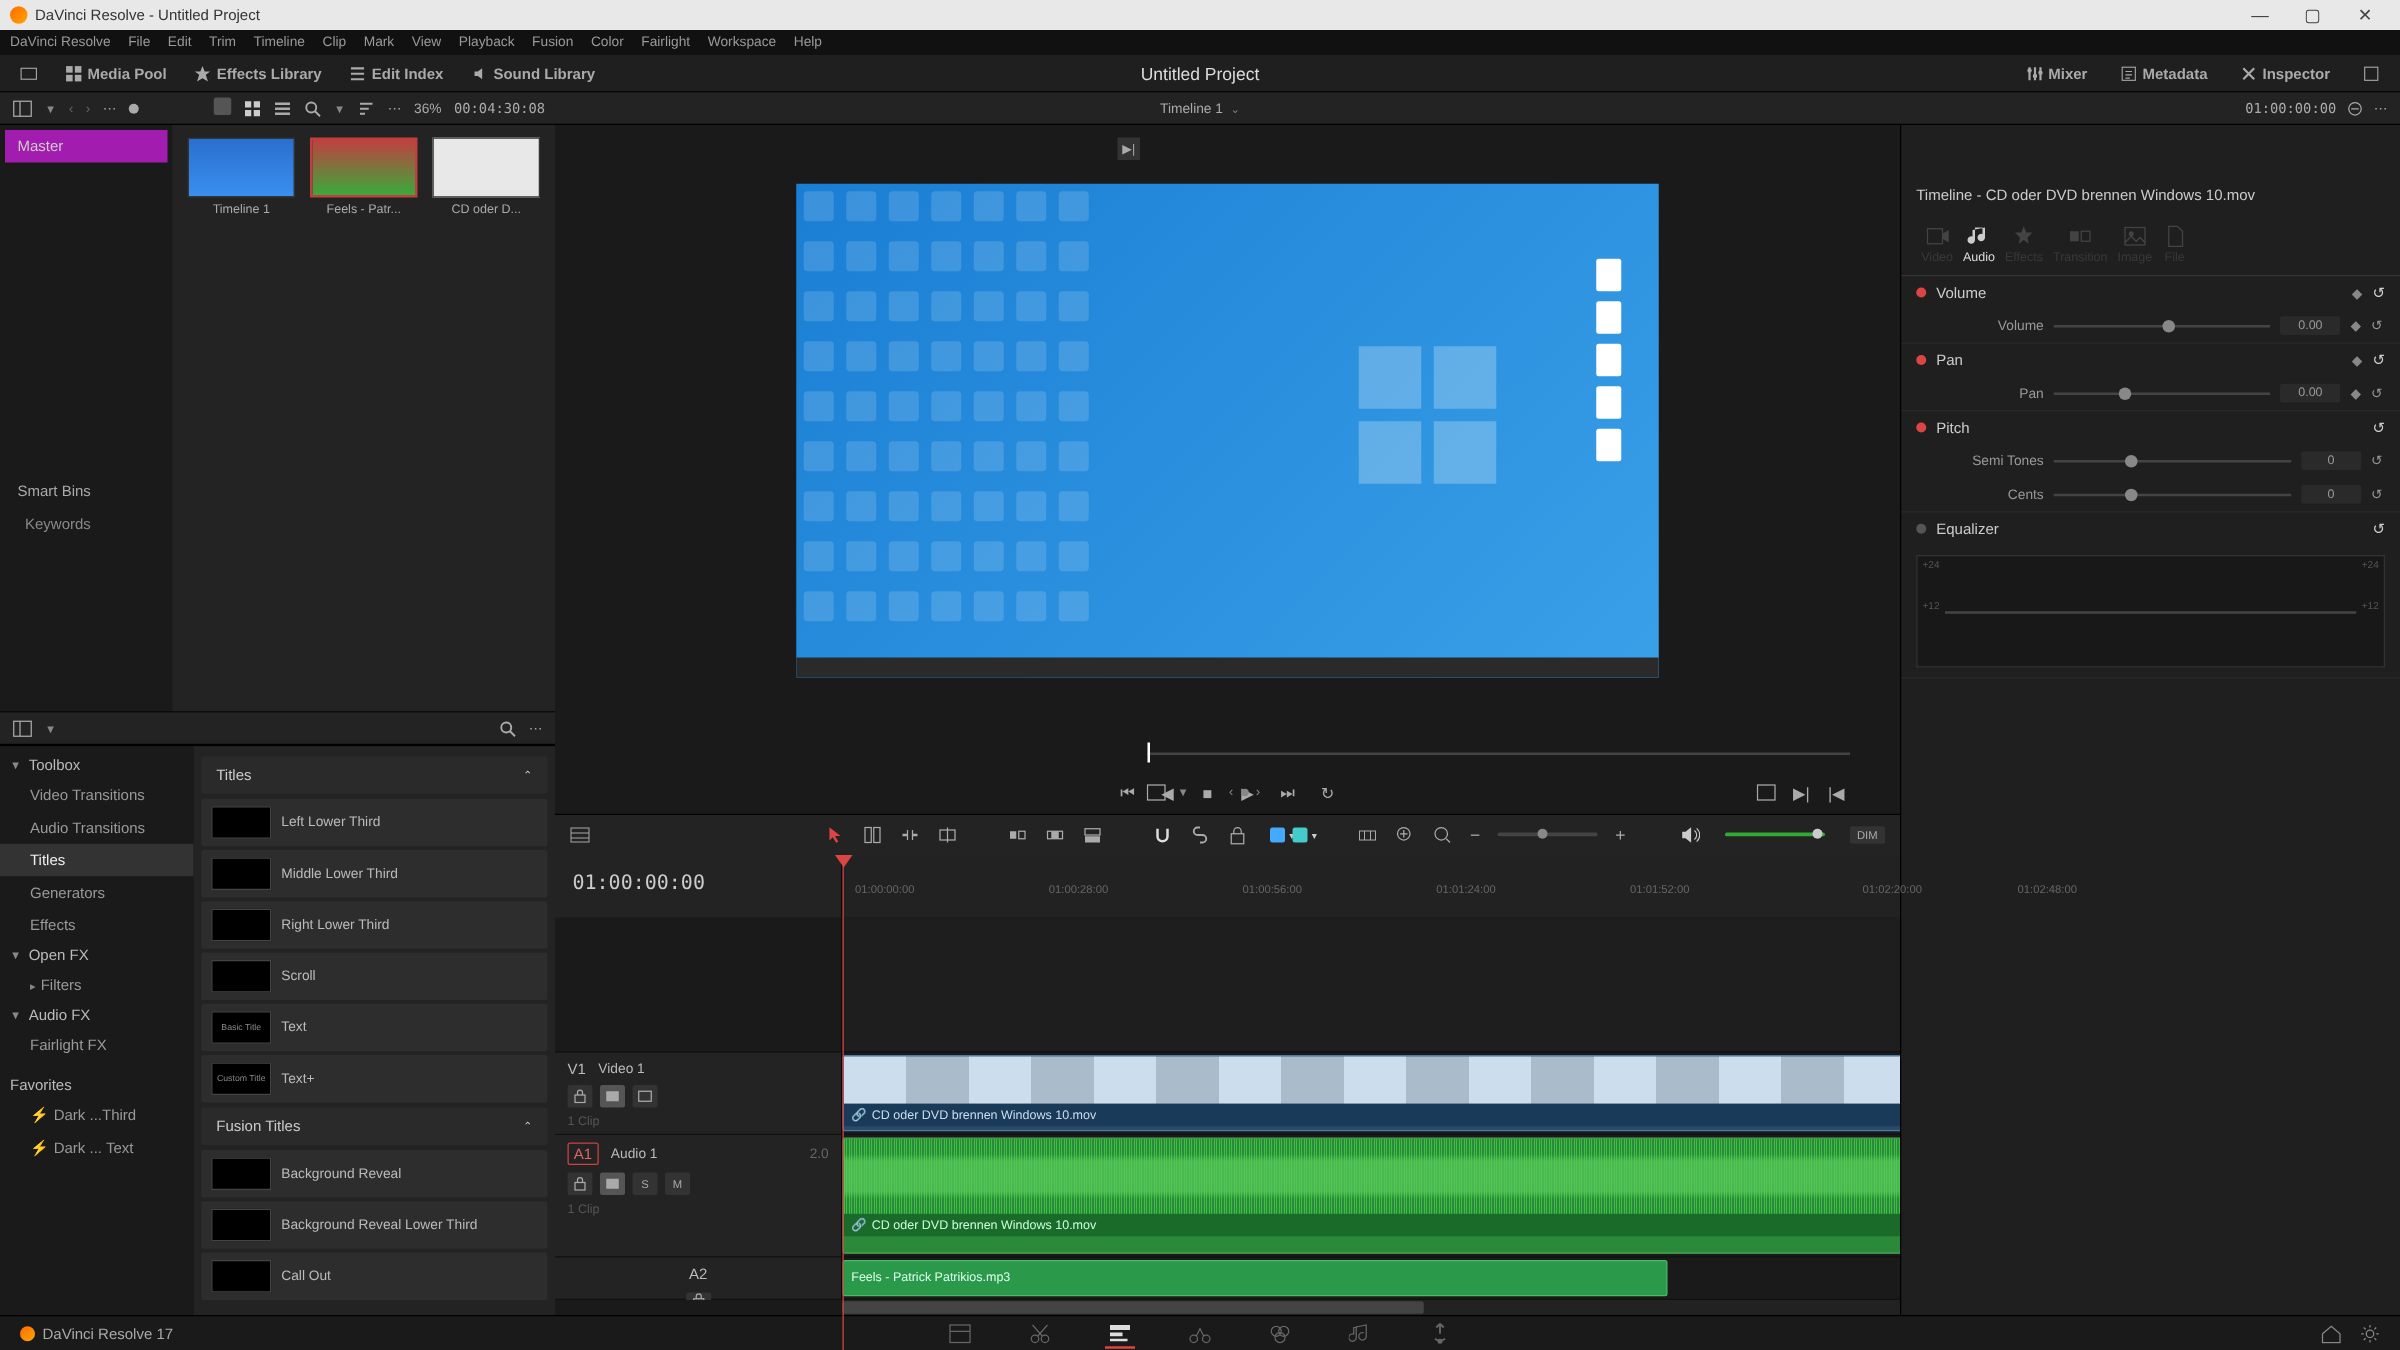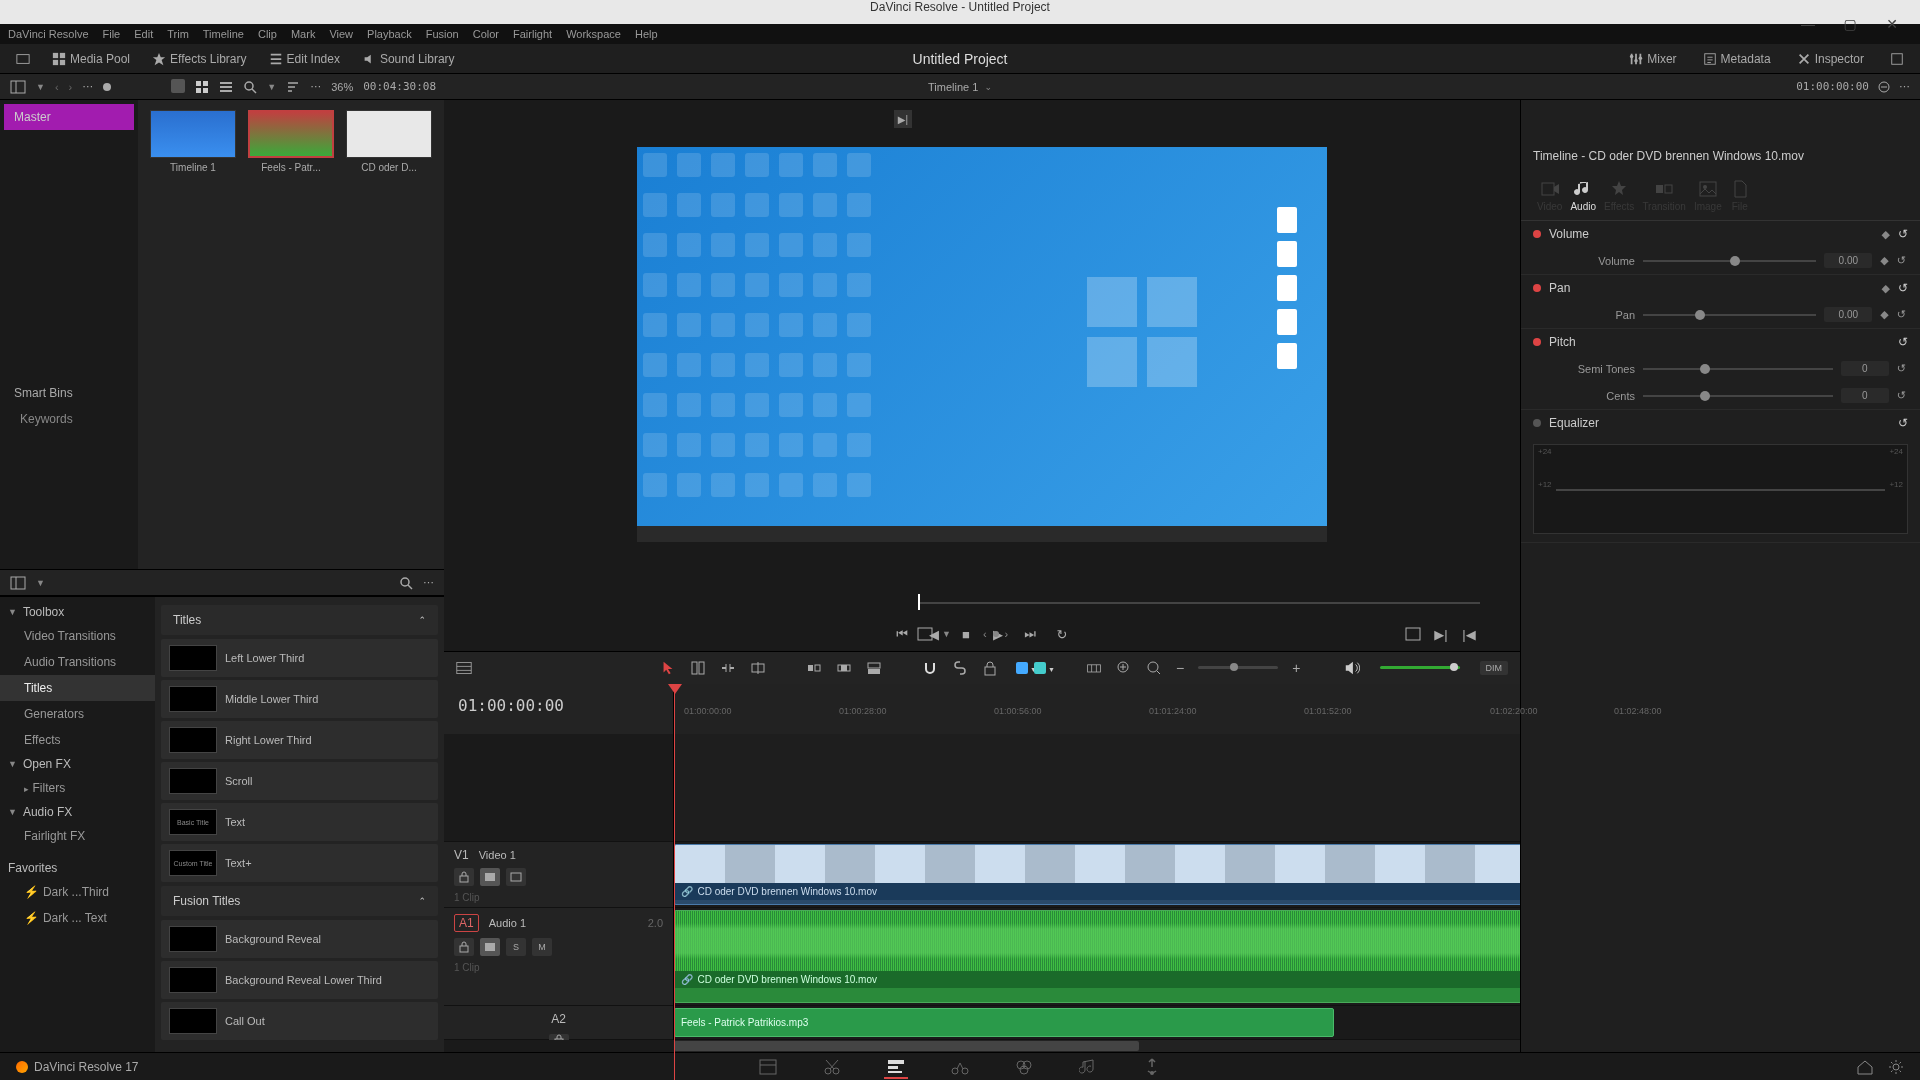--- a/index.html
+++ b/index.html
@@ -1,30 +1,30 @@
 <!DOCTYPE html>
 <html><head>
 <meta charset="utf-8">
 <style>
 * { margin: 0; padding: 0; box-sizing: border-box; font-family: -apple-system, Arial, sans-serif; user-select: none; }
 body { background: #1a1a1a; color: #aaa; font-size: 11px; width: 1920px; height: 1080px; overflow: hidden; position: relative; }
 
 
-.titlebar { height: 24px; background: #e8e8e8; display: flex; align-items: center; padding: 0 8px; color: #333; font-size: 12px; flex-direction: column; }
+.titlebar { height: 24px; background: #e8e8e8; display: flex; align-items: center; padding: 0 8px; color: #333; font-size: 12px; }
 .titlebar .logo { width: 14px; height: 14px; background: linear-gradient(135deg,#ff6b00,#ffa500); border-radius: 50%; margin-right: 6px; }
 .winbtns { margin-left: auto; display: flex; gap: 2px; }
 .winbtn { width: 40px; height: 20px; display: flex; align-items: center; justify-content: center; font-size: 14px; color: #444; }
 
 
 .menubar { height: 20px; background: #111; display: flex; align-items: center; padding: 0 8px; font-size: 11px; color: #999; gap: 14px; }
 .menubar span { cursor: default; }
 
 
 .toptoolbar { height: 30px; background: #1f1f1f; display: flex; align-items: center; padding: 0 8px; font-size: 12px; color: #aaa; gap: 6px; border-bottom: 1px solid #000; }
-.toolbtn { display: flex; gap: 4px; padding: 3px 8px; cursor: pointer; }
+.toolbtn { display: flex; gap: 4px; padding: 3px 8px; cursor: pointer; font-weight: bold; }
 .icon12 { width: 14px; height: 14px; display: inline-block; }
 .project-title { position: absolute; left: 50%; transform: translateX(-50%); font-size: 14px; color: #ddd; font-weight: 500; }
 .toptoolbar .right { margin-left: auto; display: flex; gap: 10px; }
 
 
 .sectoolbar { height: 26px; background: #232323; display: flex; align-items: center; padding: 0 10px; gap: 10px; color: #aaa; border-bottom: 1px solid #000; font-size: 11px; }
 .sectoolbar .center { position: absolute; left: 50%; transform: translateX(-50%); display: flex; align-items: center; gap: 6px; }
 .sectoolbar .right { margin-left: auto; display: flex; align-items: center; gap: 8px; }
 .mini-icon { width: 14px; height: 14px; display: inline-block; background: #555; border-radius: 2px; }
 

